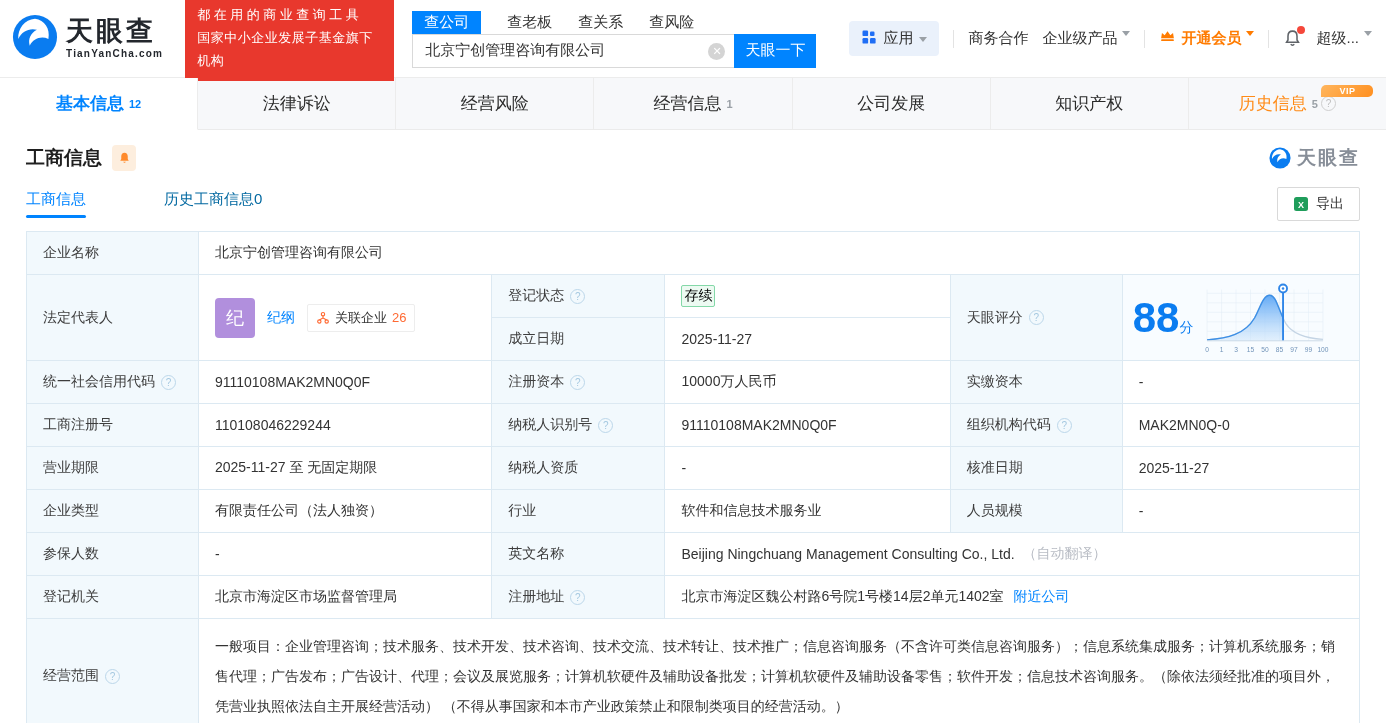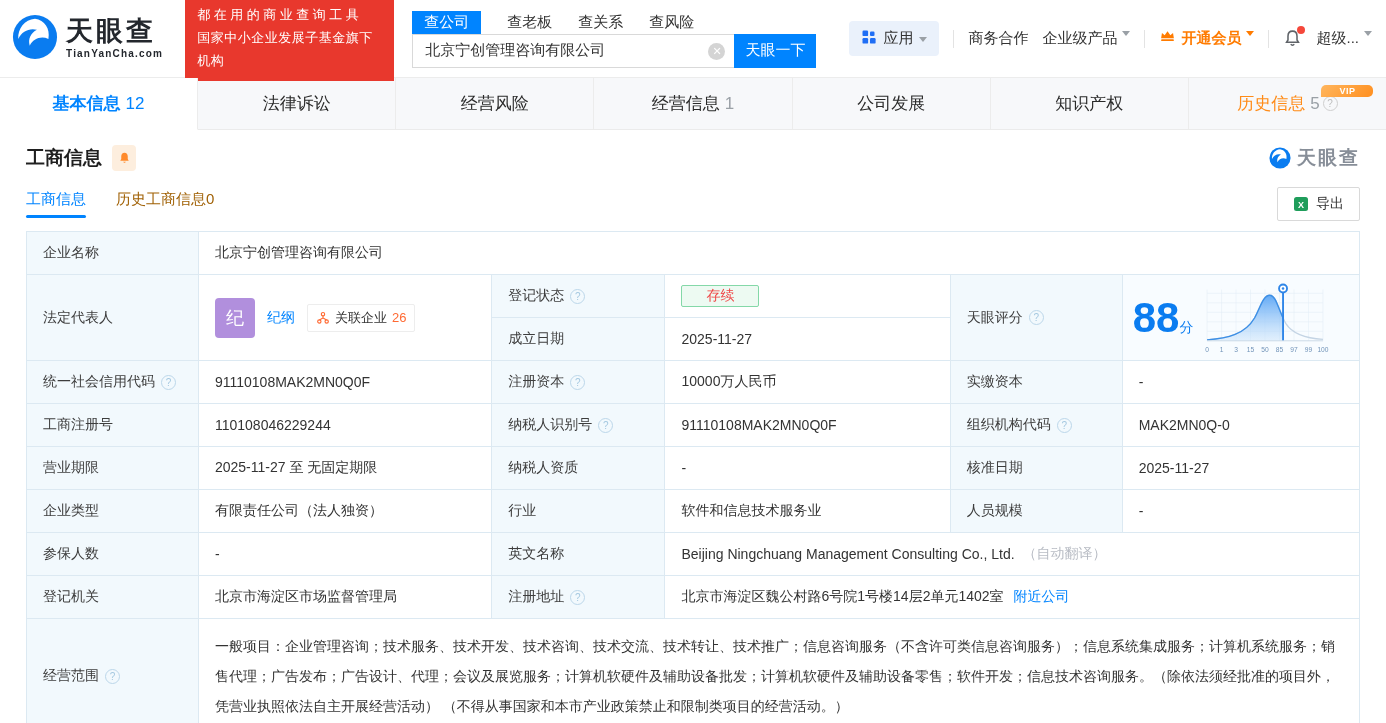--- a/index.html
+++ b/index.html
@@ -32,51 +32,51 @@
   .caret.orange { border-top-color:#ff7b00; }
   .vipnav { color:#ff7b00; font-weight:700; }
   .bell-wrap { position:relative; cursor:pointer; display:flex; }
   .dot { position:absolute; right:-3px; top:-3px; width:8px; height:8px; border-radius:50%; background:#f5483b; }
 
   
   .maintabs { display:flex; height:52px; background:#f7f8fa; border-bottom:1px solid #ebebeb; }
   .mtab { flex:1; display:flex; align-items:center; justify-content:center; font-size:17px; color:#2a2a2a; cursor:pointer; border-right:1px solid #ececec; position:relative; }
   .mtab:last-child { border-right:none; }
   .mtab.active { background:#fff; color:#0084ff; font-weight:700; border-bottom:1px solid #fff; margin-bottom:-1px; }
-  .count { font-size:17px; margin-left:5px; color:#9aa0a6; font-weight:400; }
+  .count { font-size:11px; margin-left:5px; color:#9aa0a6; font-weight:700; }
   .mtab.active .count { color:#0084ff; }
   .mtab.orange { color:#ff8b17; }
   .vip-tag { position:absolute; top:7px; margin-left:120px; background:linear-gradient(135deg,#ffb65e,#ff8f1f); color:#fff; font-size:9px; font-weight:700; padding:1px 18px; border-radius:5px 5px 5px 0; letter-spacing:0.5px; }
   .qmark { width:15px; height:15px; border:1px solid #bcd7ea; color:#a4c8e0; border-radius:50%; font-size:10px; display:inline-flex; align-items:center; justify-content:center; margin-left:6px; flex:none; }
   .qmark.gray { border-color:#cfcfcf; color:#bdbdbd; margin-left:3px; }
 
   
   .content { padding:0 26px; }
   .sec-head { display:flex; align-items:center; justify-content:space-between; margin-top:15px; }
   .sec-title-wrap { display:flex; align-items:center; gap:10px; }
   .sec-title { font-size:19px; font-weight:700; color:#1f1f1f; }
   .bell-badge { width:24px; height:26px; background:#fdeede; border-radius:4px; display:flex; align-items:center; justify-content:center; cursor:pointer; }
   .watermark { display:flex; align-items:center; gap:6px; }
   .watermark span { font-size:19px; font-weight:700; color:#878e98; letter-spacing:2px; }
   .subrow { display:flex; align-items:center; justify-content:space-between; margin-top:16px; }
   .subtabs { display:flex; gap:30px; font-size:15px; }
   .subtab { cursor:pointer; padding-bottom:9px; position:relative; }
   .subtab.active { color:#0084ff; }
   .subtab.active::after { content:""; position:absolute; left:0; right:0; bottom:0; height:3px; background:#0084ff; border-radius:2px; }
-  .subtab.muted { color:#a16207; }
+  .subtab.muted { color:#0369a1;margin-left:48px; }
   .export-btn { display:inline-flex; align-items:center; gap:7px; border:1px solid #d9d9d9; border-radius:2px; background:#fff; padding:7px 15px; font-size:14px; color:#333; cursor:pointer; font-family:inherit; }
 
   
   .biz-table { margin-top:10px; display:grid; grid-template-columns:12.9% 22% 13% 21.4% 12.9% 1fr; border-top:1px solid #dce9f2; border-left:1px solid #dce9f2; font-size:14px; }
   .cell { border-right:1px solid #dce9f2; border-bottom:1px solid #dce9f2; min-height:43px; padding:9px 16px; display:flex; align-items:center; background:#fff; color:#333; }
   .lbl { background:#f2f9fd; color:#3d3d3d; }
   .span5 { grid-column:span 5; }
   .span3 { grid-column:span 3; }
   .rspan2 { grid-row:span 2; }
-  .badge-green { display:inline-block; padding:1px 24px; border:1px solid #84d8a8; background:#edfaf2; color:#ef4444; border-radius:2px; font-size:14px; }
+  .badge-green { display:inline-block; padding:1px 2px; border:1px solid #84d8a8; background:#edfaf2; color:#000000; border-radius:2px; font-size:14px; }
   .avatar { width:40px; height:40px; border-radius:4px; background:#b18fdd; color:#fff; font-size:18px; display:flex; align-items:center; justify-content:center; flex:none; }
   .rep-link { color:#0084ff; margin:0 12px 0 12px; cursor:pointer; text-decoration:none; }
   .rel-badge { display:inline-flex; align-items:center; gap:5px; border:1px solid #ededed; border-radius:2px; padding:4px 8px; font-size:13px; cursor:pointer; background:#fff; }
   .rel-count { color:#ff6a33; }
   .score-cell { background:#f8fcff; gap:8px; padding:4px 10px; }
   .score-num { font-size:42px; font-weight:700; color:#0a7cf0; line-height:1; }
   .score-unit { font-size:14px; color:#0a7cf0; }
   .link { color:#0084ff; cursor:pointer; text-decoration:none; margin-left:10px; white-space:nowrap; }
   .gray-note { color:#b8bcc4; margin-left:8px; }
   .scope { line-height:30px; padding:12px 16px; display:block; }

